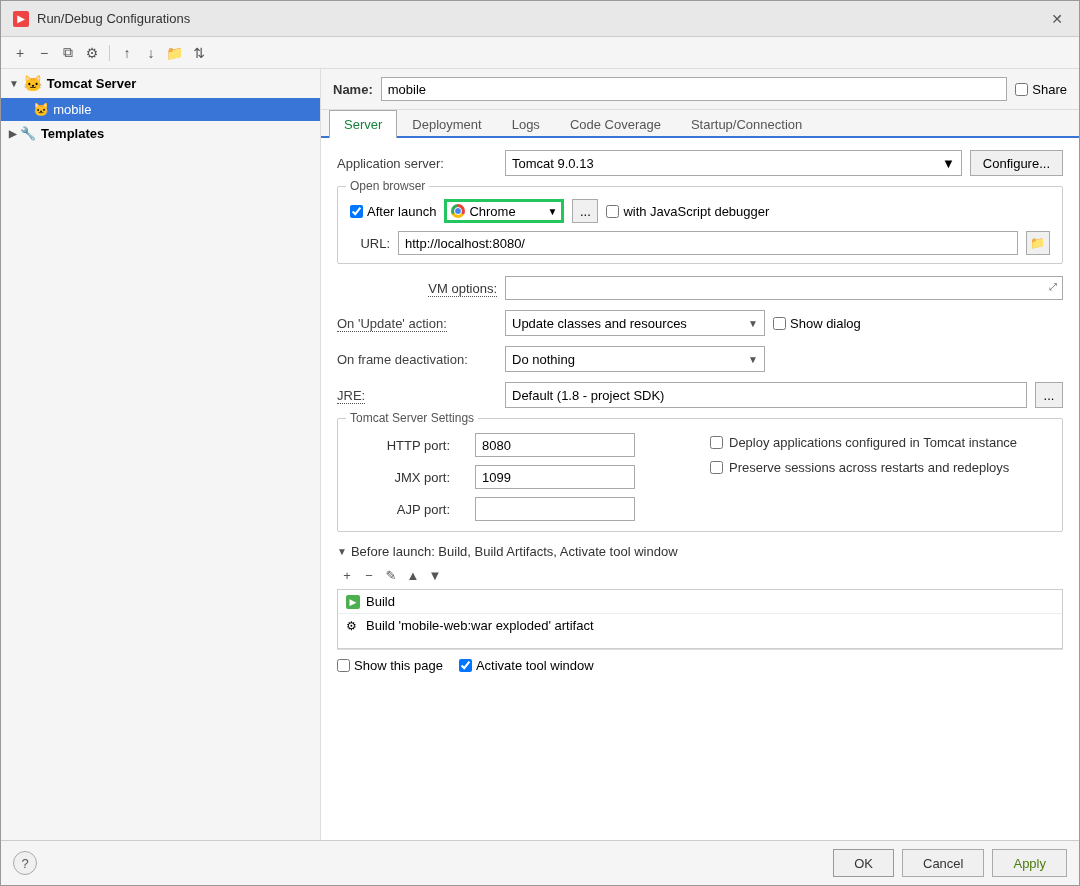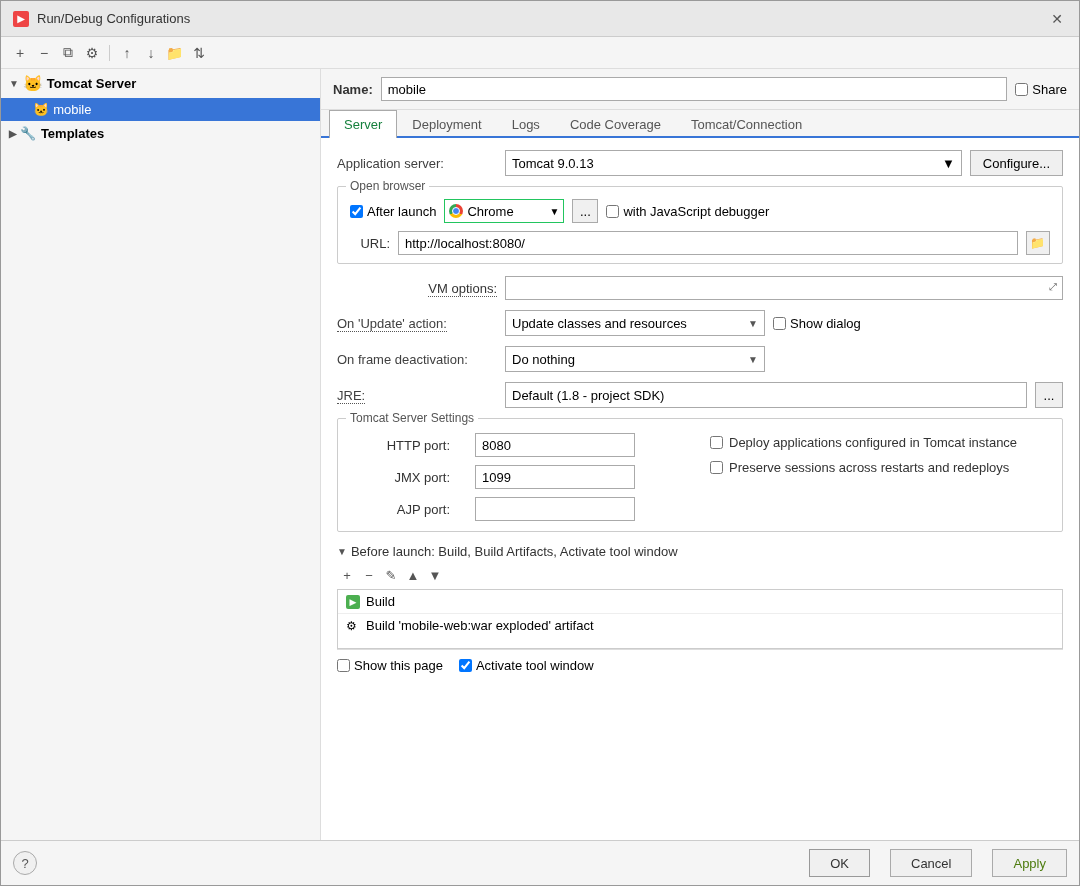--- a/index.html
+++ b/index.html
@@ -551,21 +551,21 @@
       cursor: pointer;
       display: flex;
       align-items: center;
       justify-content: center;
       font-size: 13px;
       color: #555;
     }
     
     .footer-right {
       display: flex;
-      gap: 20px;
+      gap: 8px;
     }
     
     .footer-btn {
       height: 28px;
       padding: 0 20px;
       border: 1px solid #aaa;
       background: #f0f0f0;
       font-size: 13px;
       cursor: pointer;
       color: #333;
@@ -695,42 +695,42 @@
           <input type="checkbox" style="">
           <span>Share</span>
         </div>
       </div>
 
       <div class="tabs-container">
         <div class="tab active">Server</div>
         <div class="tab">Deployment</div>
         <div class="tab">Logs</div>
         <div class="tab">Code Coverage</div>
-        <div class="tab">Tomcat/Connection</div>
+        <div class="tab">Startup/Connection</div>
       </div>
 
       <div class="content-area">
 
         <div class="form-row">
           <span class="form-label">Application server:</span>
           <div class="app-server-select" style="display:flex; align-items:center; flex:1; height:26px; border:1px solid #aaa; padding:12px 6px; background:white; cursor:pointer;">
             <span>Tomcat 9.0.13</span>
             <span style="margin-left:auto;">▼</span>
           </div>
           <button class="configure-btn">Configure...</button>
         </div>
 
         <div class="open-browser-section">
           <div class="open-browser-legend">Open browser</div>
           <div class="browser-row">
             <label class="checkbox-label">
               <input type="checkbox" checked="" style="">
               <span>After launch</span>
             </label>
-            <div class="browser-select" style="display:flex; align-items:center; gap:4px; padding:2px 4px; border:1px solid #22c55e; background:white; min-width:120px; cursor:pointer;">
+            <div class="browser-select" style="display:flex; align-items:center; gap:4px; padding:2px 4px; border:3px solid #22c55e; background:white; min-width:120px; cursor:pointer;">
               <div class="chrome-icon"></div>
               <span>Chrome</span>
               <span style="margin-left:auto; font-size:10px;">▼</span>
             </div>
             <button class="dots-btn">...</button>
             <label class="checkbox-label">
               <input type="checkbox" style="">
               <span>with JavaScript debugger</span>
             </label>
           </div>

